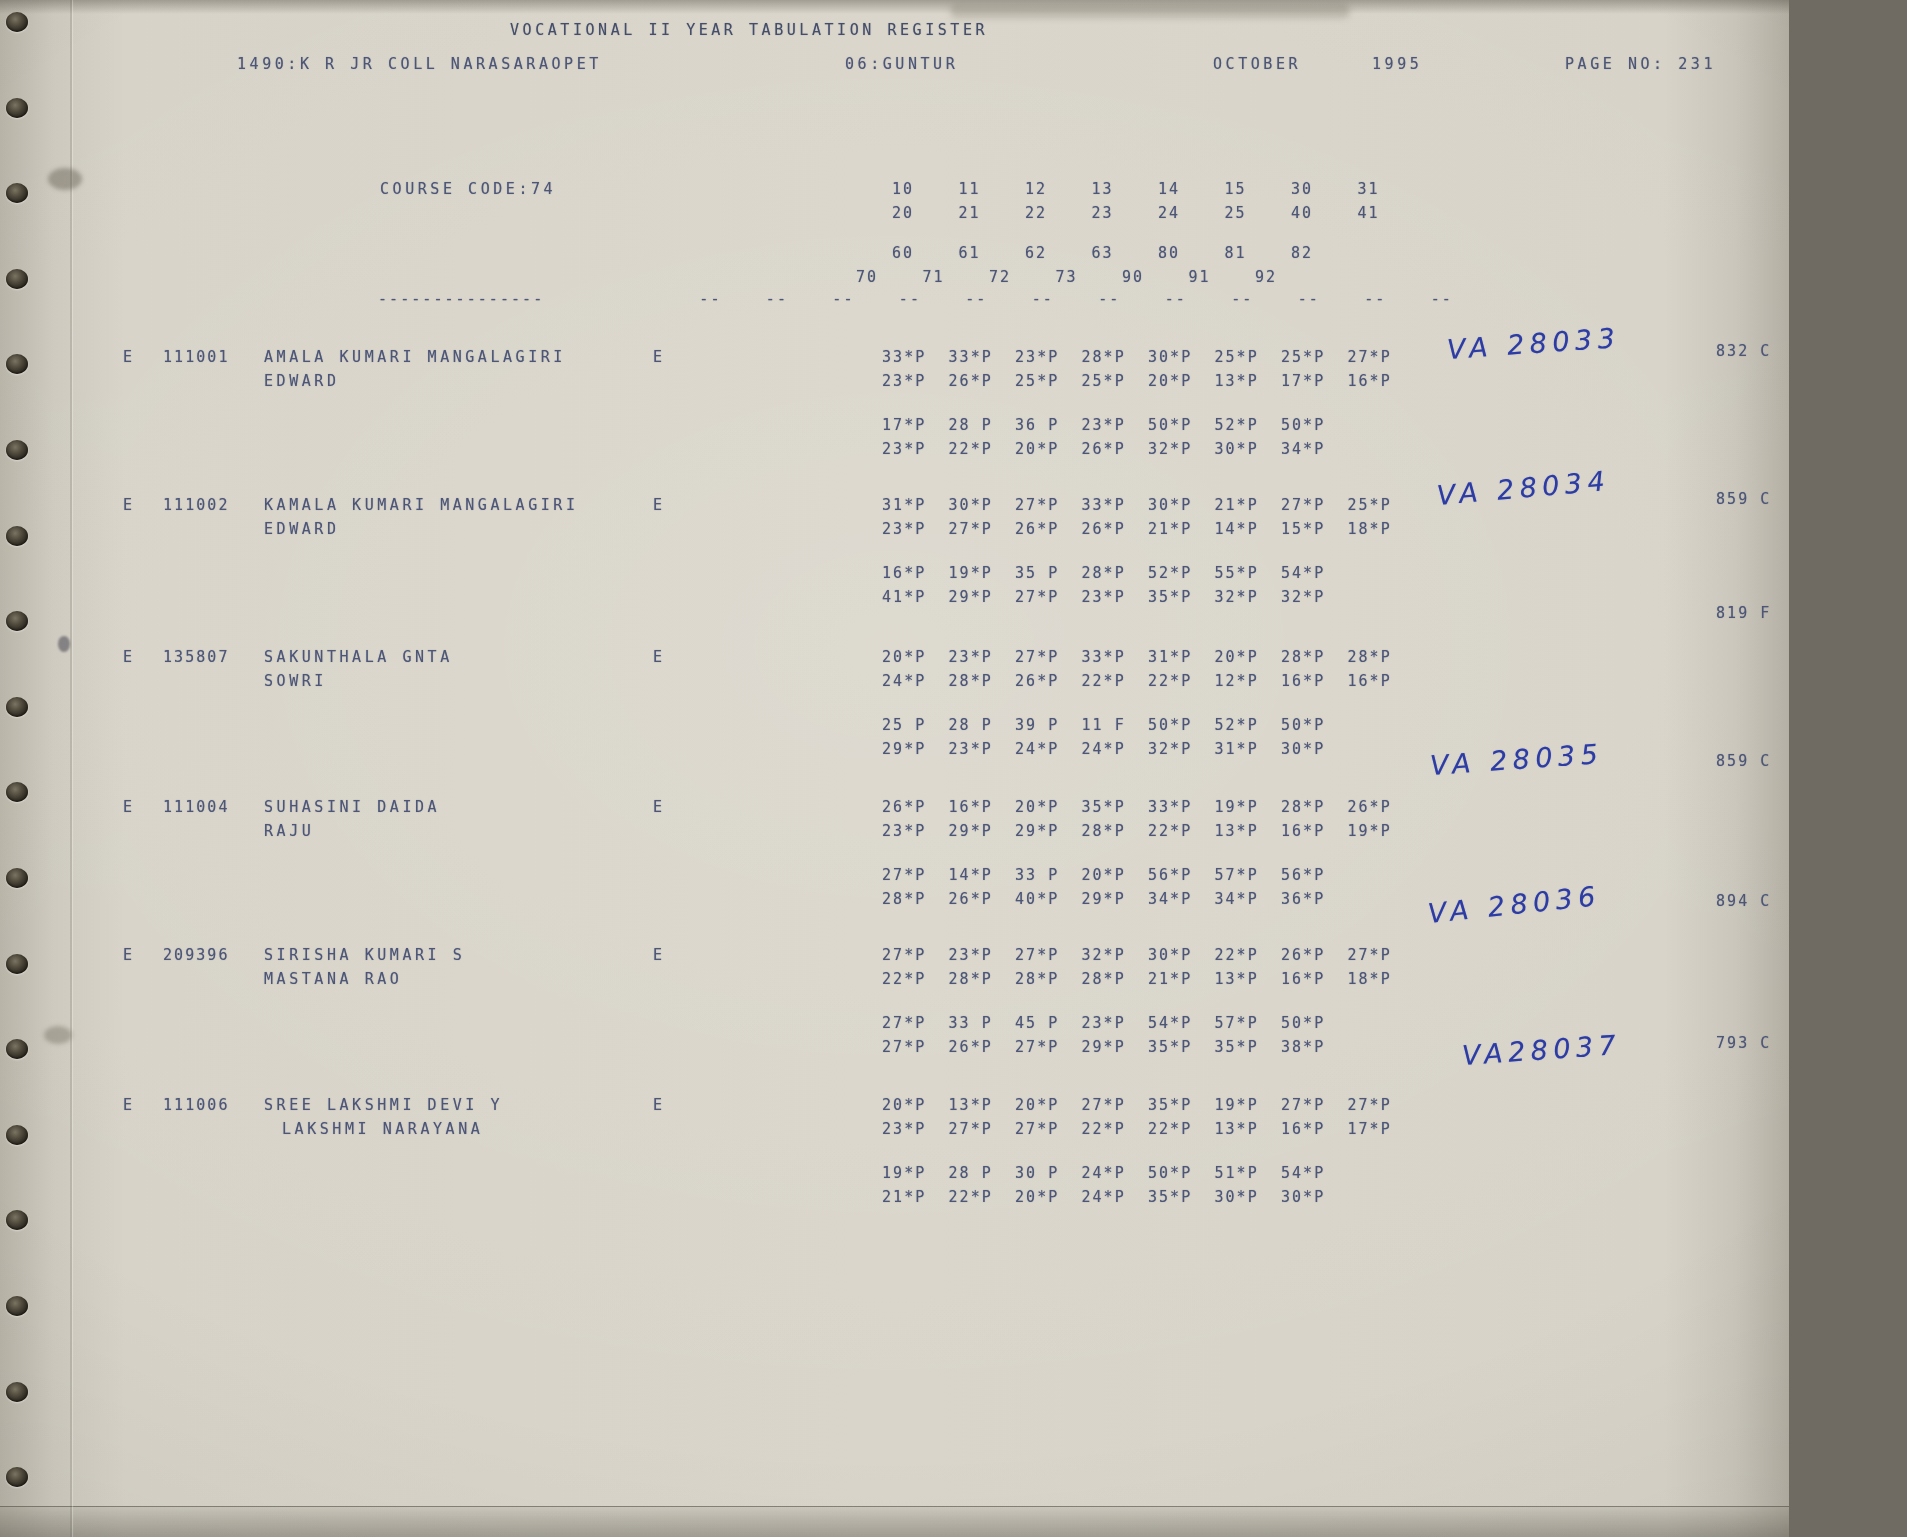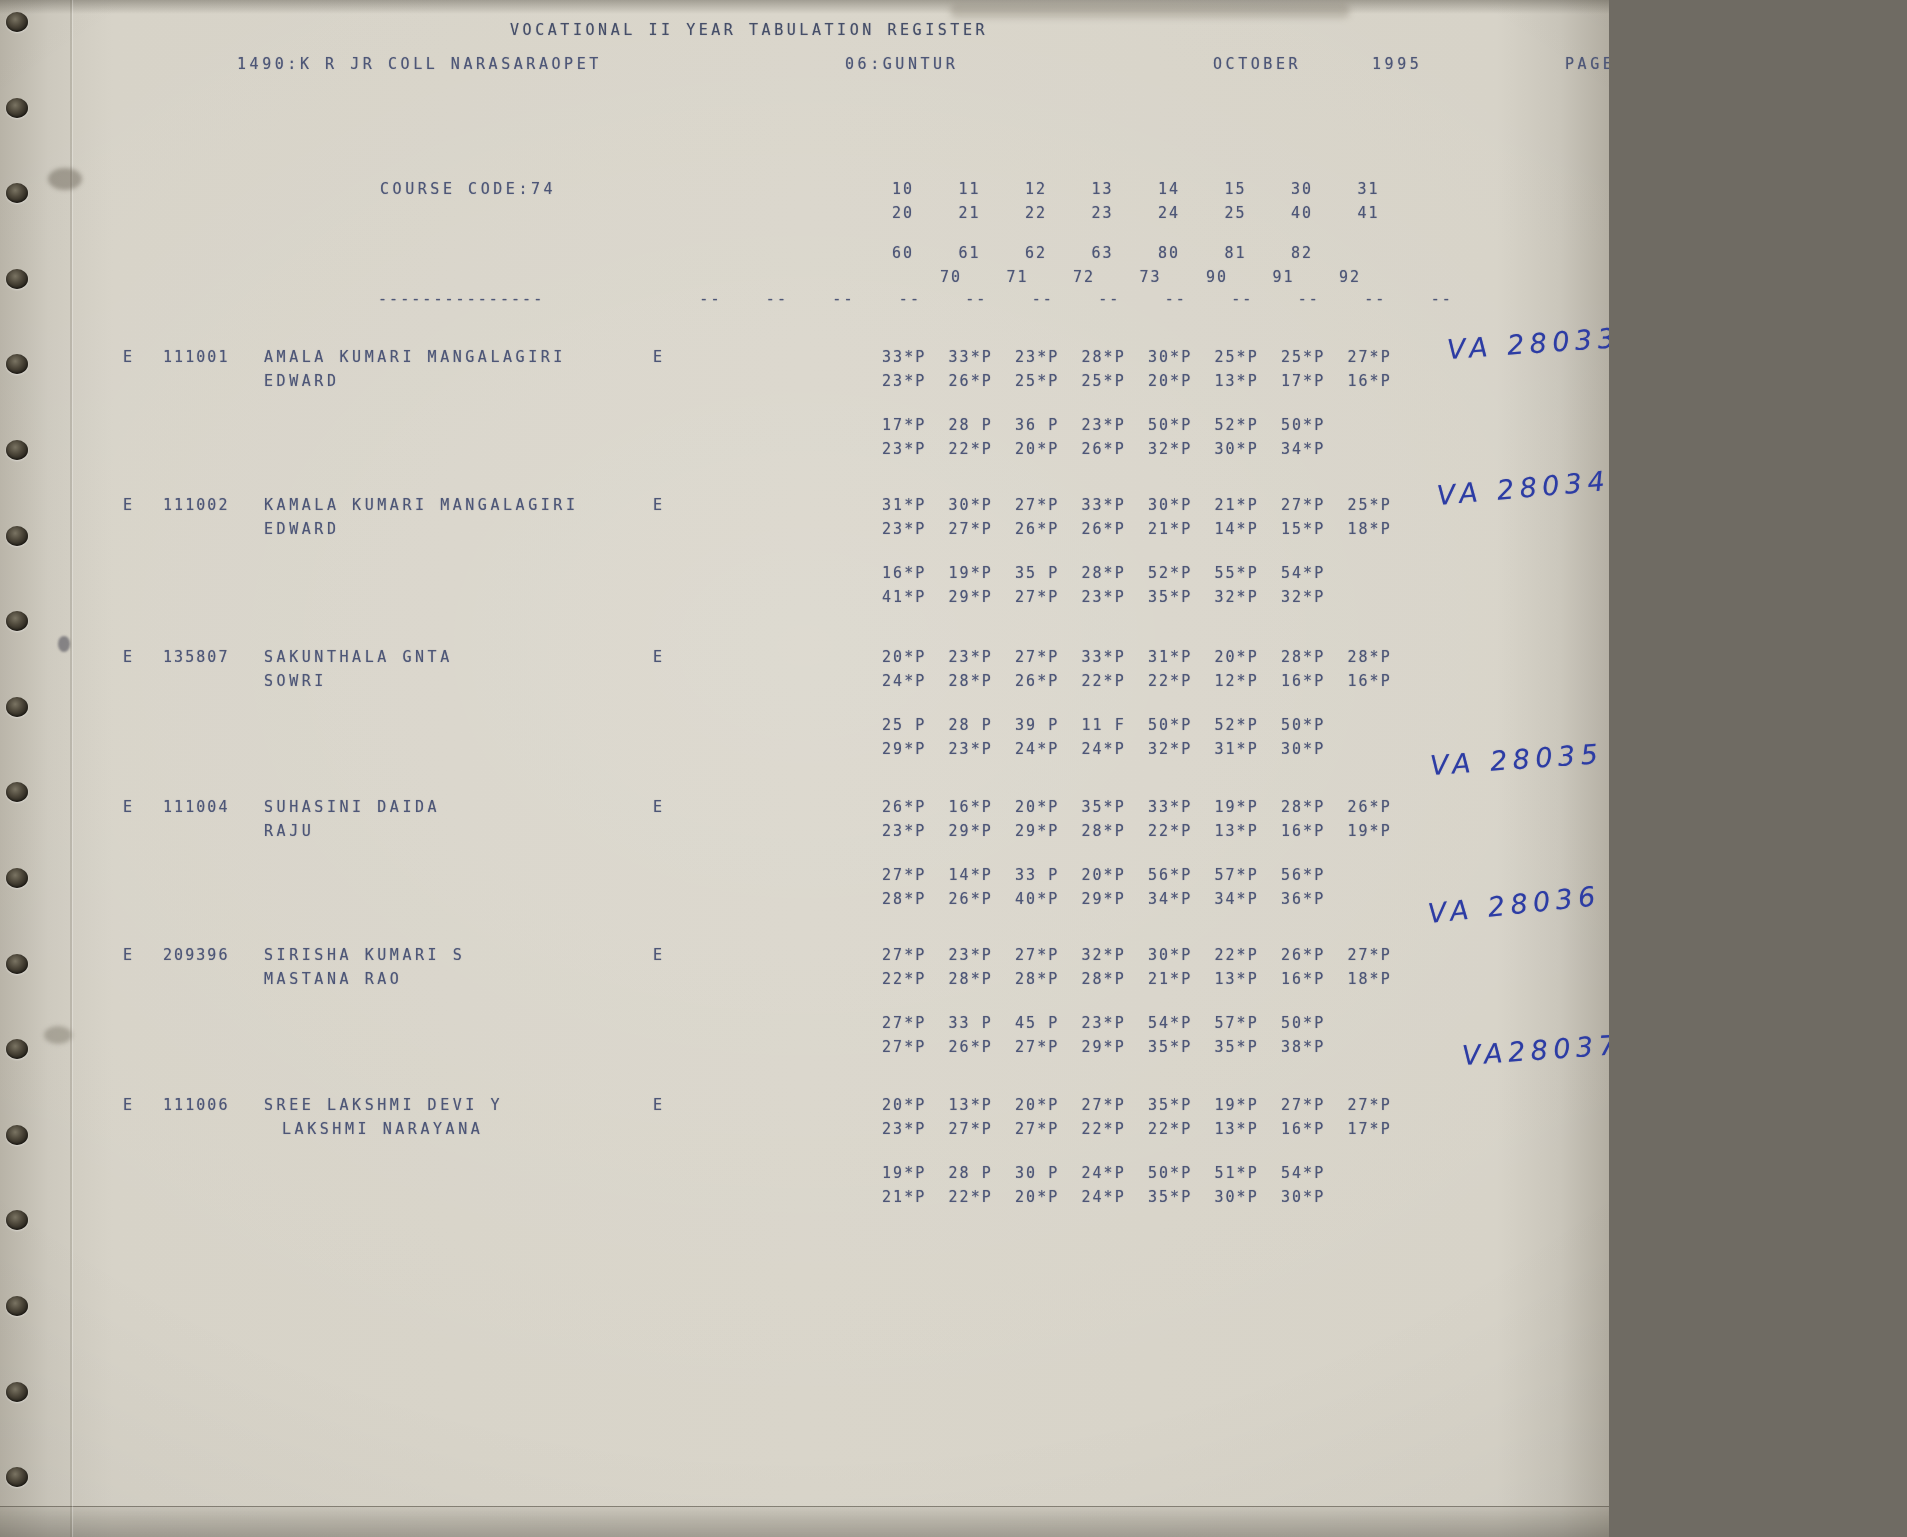--- a/index.html
+++ b/index.html
@@ -1,17 +1,17 @@
 <!DOCTYPE html>
 <html><head>
 <meta charset="utf-8">
 <style>
   html,body { margin:0; padding:0; background:#6f6b63; }
   .scan {
-    position:relative; width:1609px; height:1537px; overflow:hidden;
+    position:relative; width:1789px; height:1537px; overflow:hidden;
     background:
       radial-gradient(120% 95% at 50% 42%, rgba(255,255,255,.12) 0%, rgba(0,0,0,0) 55%, rgba(0,0,0,.09) 100%),
       linear-gradient(90deg, #b8b3a7 0%, #cdc9be 3%, #d7d3c8 7%, #d9d5ca 50%, #d7d3c8 93%, #c9c5ba 97%, #b3aea2 100%),
       #d7d3c8;
     font-family:"DejaVu Sans Mono","Liberation Mono",monospace;
   }
   .top-edge { position:absolute; left:0; right:0; top:0; height:14px;
     background:linear-gradient(180deg, rgba(70,66,56,.38), rgba(70,66,56,0)); }
   .bottom-seam { position:absolute; left:0; right:0; top:1506px; height:31px;
     border-top:1px solid rgba(80,75,63,.35);
@@ -90,21 +90,21 @@
   <div class="t w" style="left:237px; top:55px">1490:K R JR COLL NARASARAOPET</div>
   <div class="t w" style="left:845px; top:55px">06:GUNTUR</div>
   <div class="t w" style="left:1213px; top:55px">OCTOBER</div>
   <div class="t w" style="left:1372px; top:55px">1995</div>
   <div class="t w" style="left:1565px; top:55px">PAGE NO: 231</div>
 
   <div class="t w" style="left:380px; top:180px">COURSE CODE:74</div>
   <div class="t" style="left:892px; top:180px">10    11    12    13    14    15    30    31</div>
   <div class="t" style="left:892px; top:204px">20    21    22    23    24    25    40    41</div>
   <div class="t" style="left:892px; top:244px">60    61    62    63    80    81    82</div>
-  <div class="t" style="left:940px; top:268px">70    71    72    73    90    91    92</div>
+  <div class="t" style="left:856px; top:268px">70    71    72    73    90    91    92</div>
   <div class="t" style="left:378px; top:290px">---------------              --    --    --    --    --    --    --    --    --    --    --    --</div>
 
   <div class="record" style="top:348px">
     <div class="t" style="left:123px; top:0">E</div>
     <div class="t" style="left:163px; top:0">111001</div>
     <div class="t w" style="left:264px; top:0">AMALA KUMARI MANGALAGIRI</div>
     <div class="t w" style="left:264px; top:24px">EDWARD</div>
     <div class="t" style="left:653px; top:0">E</div>
     <div class="t" style="left:882px; top:0">33*P  33*P  23*P  28*P  30*P  25*P  25*P  27*P</div>
     <div class="t" style="left:882px; top:24px">23*P  26*P  25*P  25*P  20*P  13*P  17*P  16*P</div>

